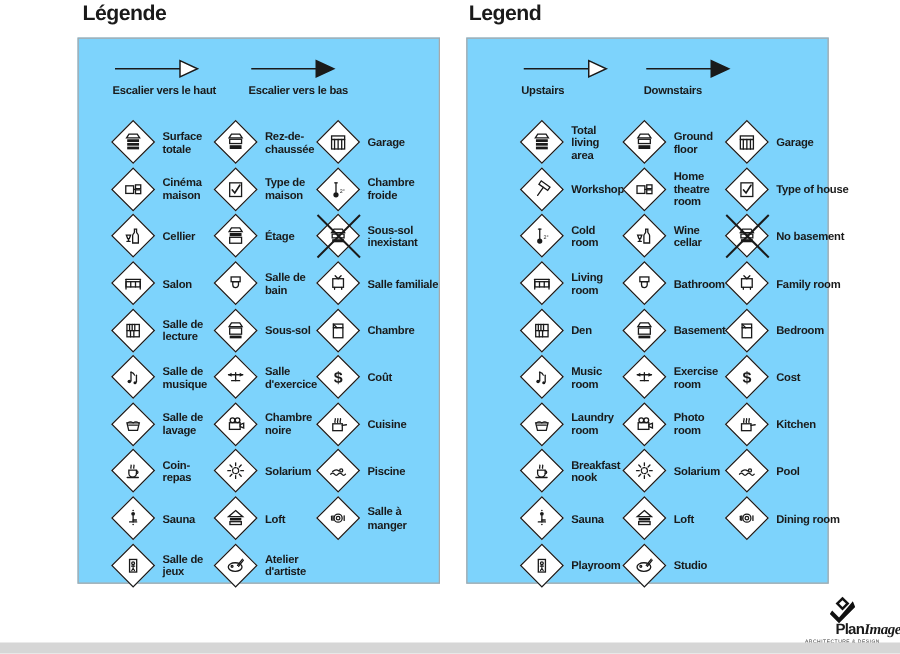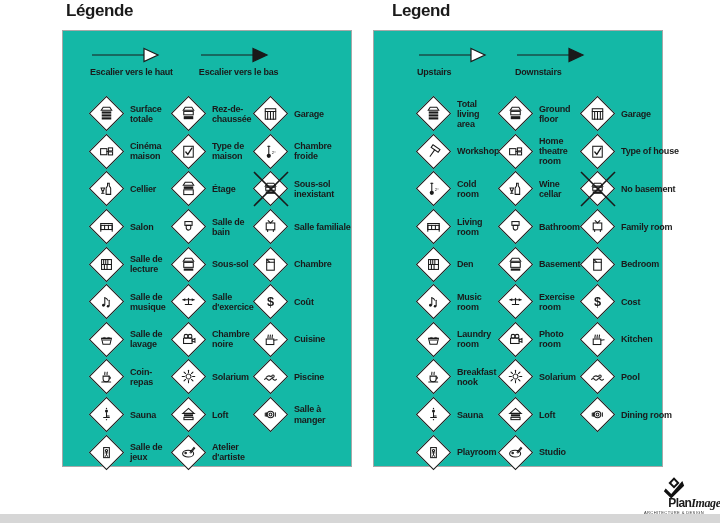--- a/index.html
+++ b/index.html
@@ -11,25 +11,25 @@
     position:relative;
     overflow:hidden;
   }
   .page { position:absolute; inset:0; }
 
   .panel-title {
     position:absolute; top:1px;
     font-size:17px; font-weight:700; letter-spacing:-0.4px;
   }
   #title-fr { left:66px; }
-  #title-en { left:392px; }
+  #title-en { left:375px; }
 
   .box {
     position:absolute; top:30px; width:290px; height:437px;
-    border:1px solid #a8a8a8; background:#14b8a6;
+    border:1px solid #a8a8a8; background:#7dd3fc;
   }
   #box-fr { left:62px; }
   #box-en { left:373px;padding-left:16px; }
 
   .arrows-row {
     display:flex; gap:26px;
     padding:14px 0 0 27px;
     height:55px; margin-bottom:9px;
   }
   .arrow-item { display:flex; flex-direction:column; }

